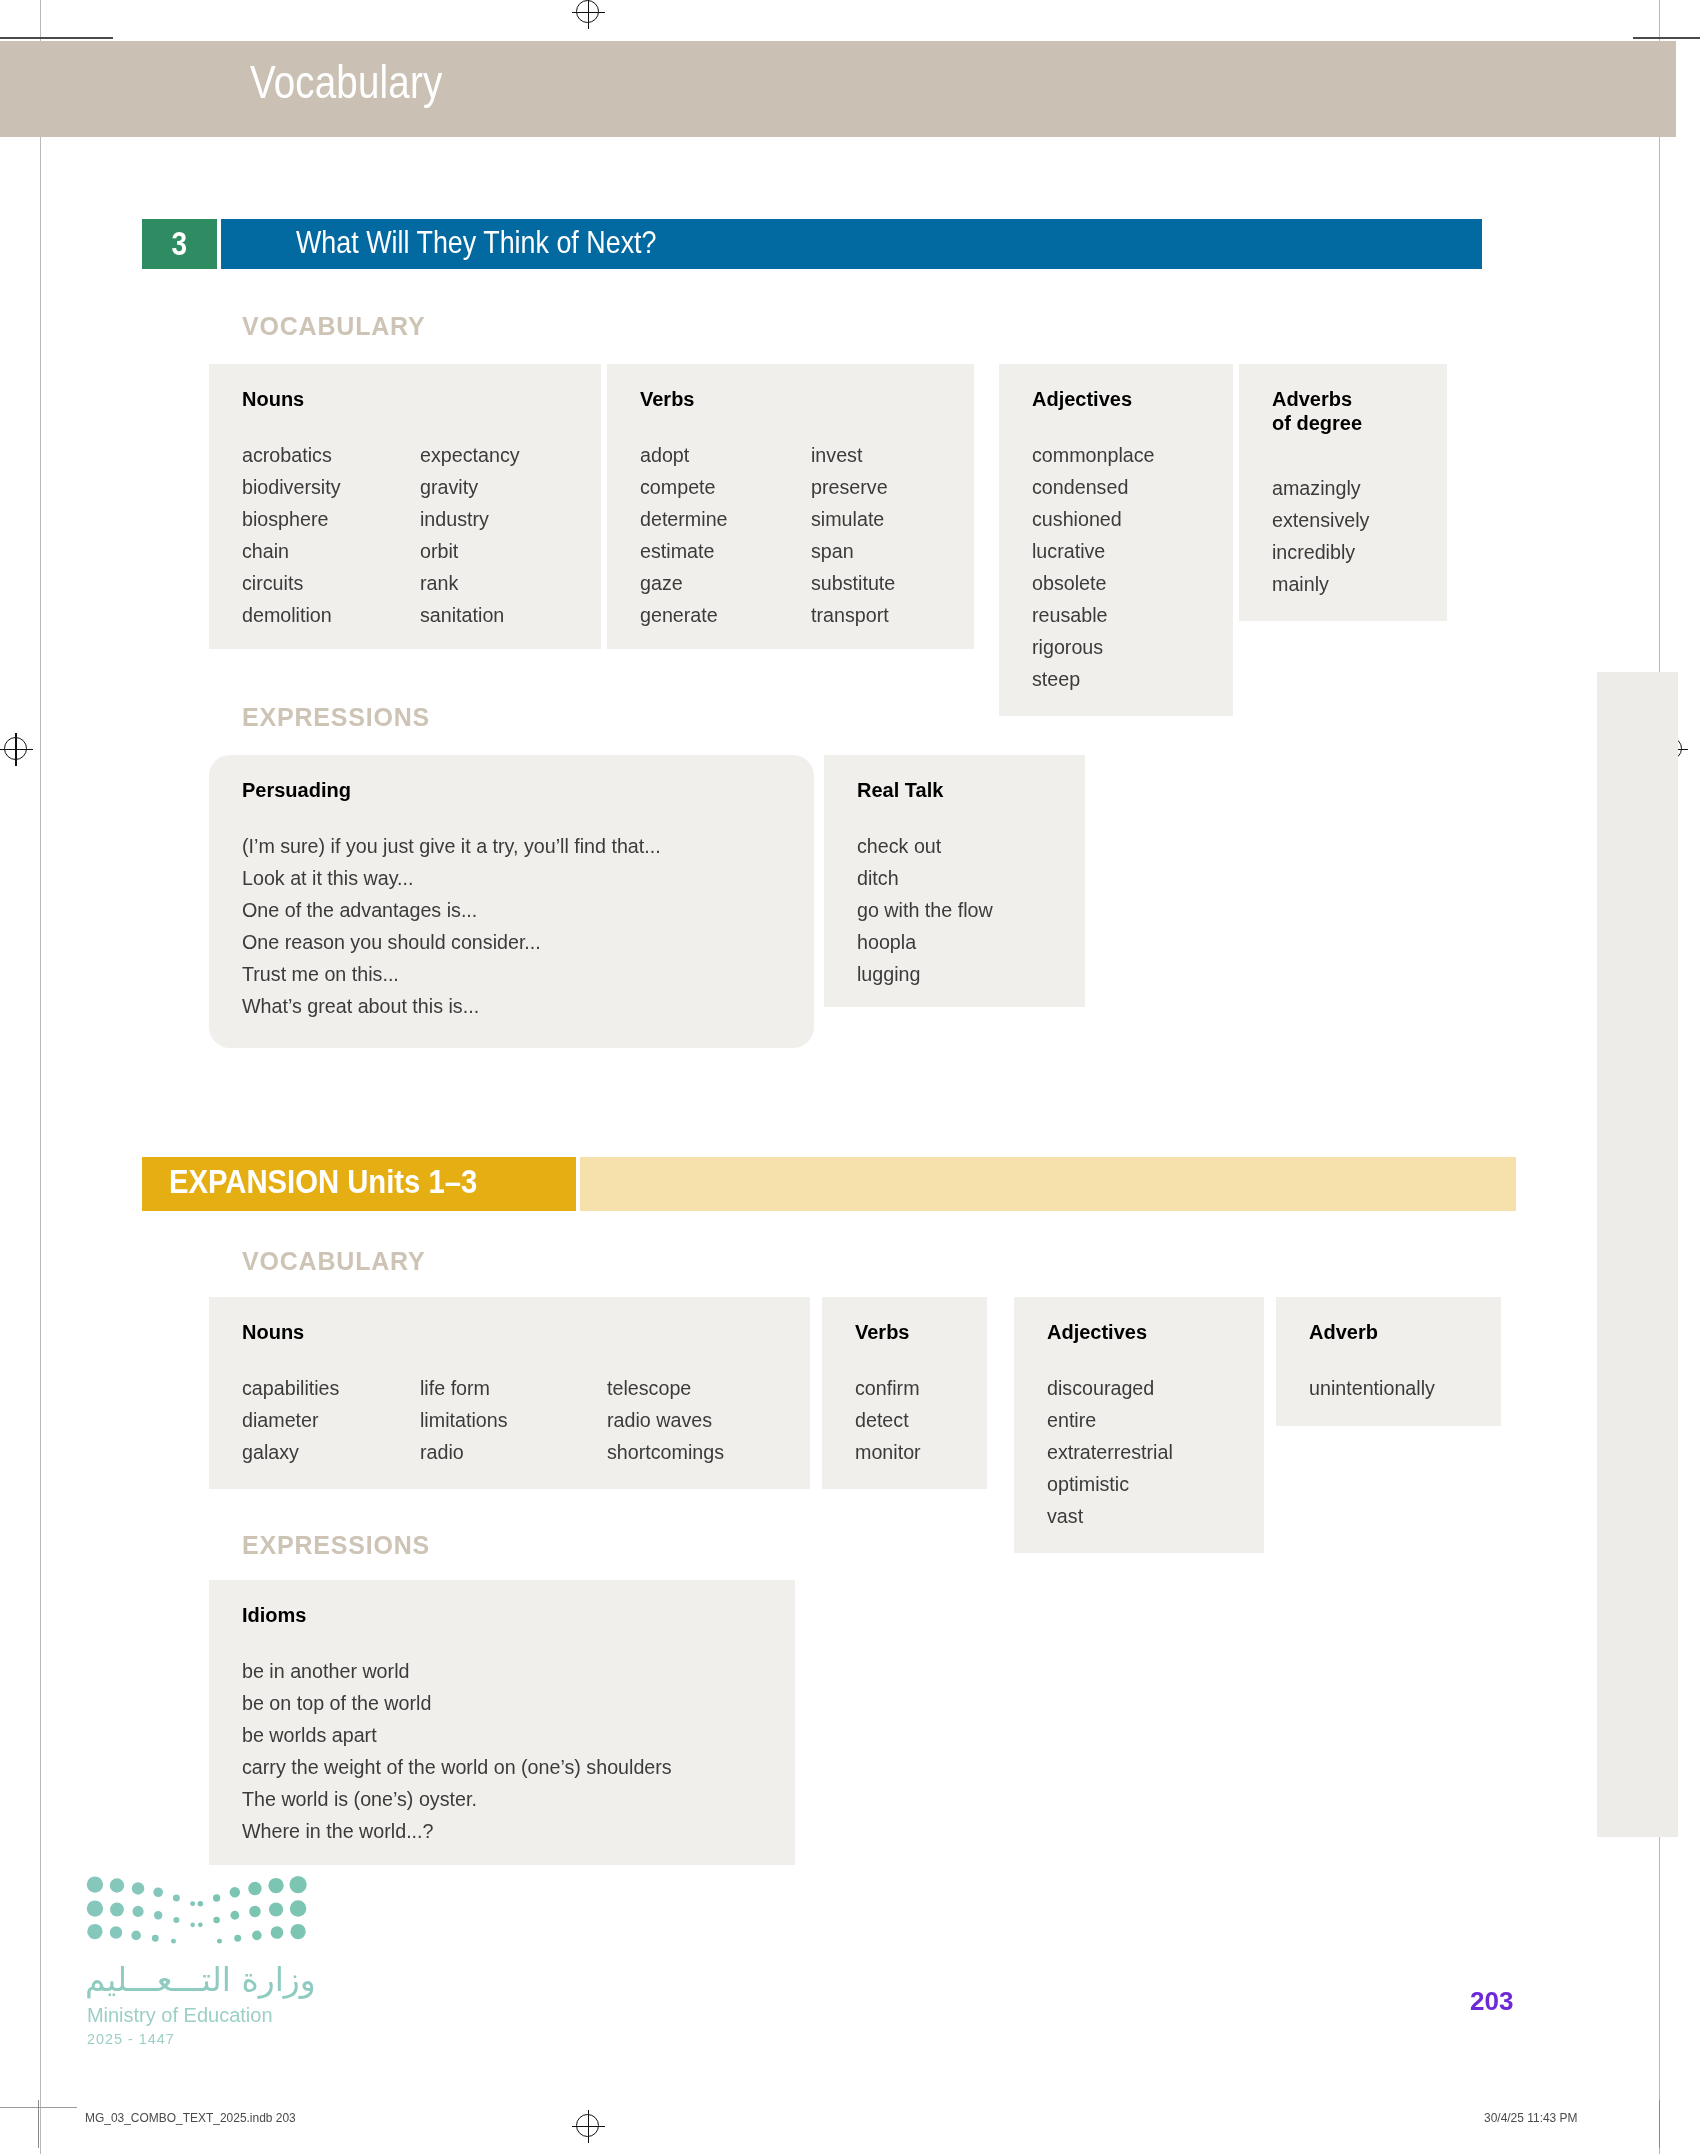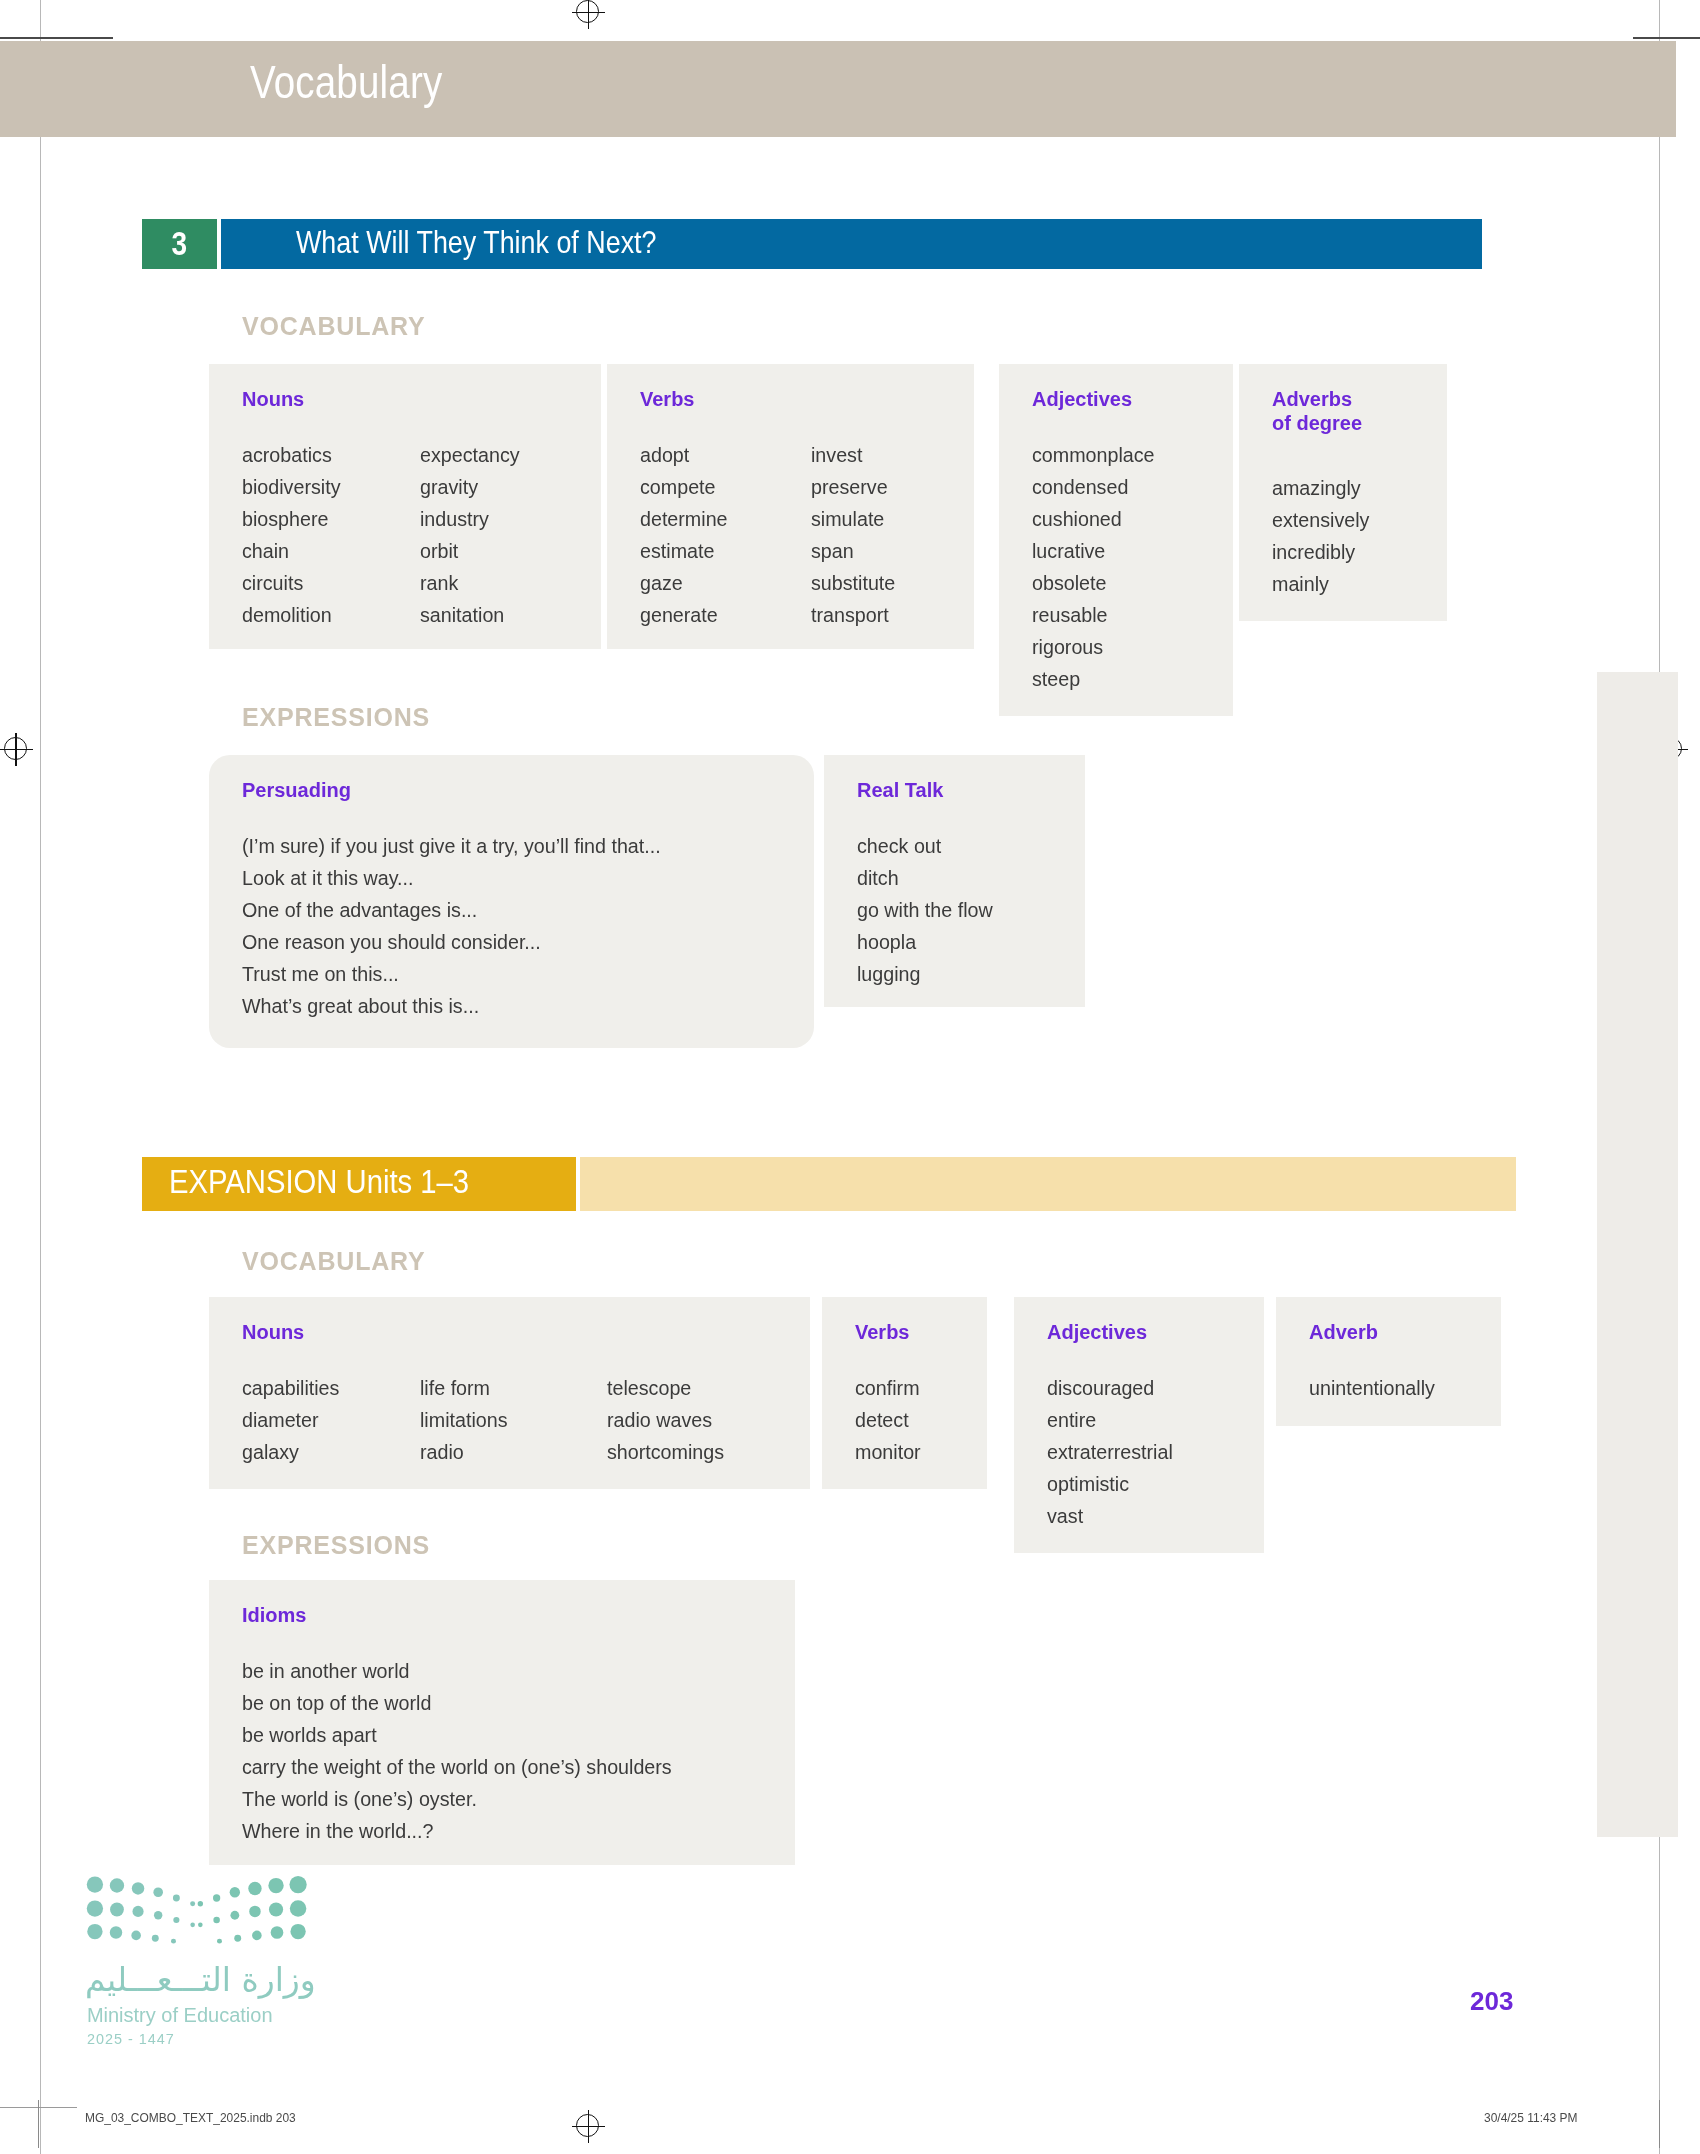--- a/index.html
+++ b/index.html
@@ -58,28 +58,28 @@
   }
 
   
   .sec-cap{
     position:absolute;color:#cdc4b5;font-size:25px;font-weight:700;letter-spacing:0.8px;
   }
 
   
   .vbox{position:absolute;background:#f0efeb;box-sizing:border-box;}
   .vbox .hd{
-    position:absolute;left:33px;top:23px;font-size:20px;font-weight:700;color:#6d28d9;line-height:1.22;
+    position:absolute;left:33px;top:23px;font-size:20px;font-weight:700;color:#000000;line-height:1.22;
     white-space:pre-line;
   }
   .col{position:absolute;font-size:19.7px;line-height:32px;color:#3b3b3b;white-space:pre-line;}
 
   
   .exp-bar{position:absolute;left:142px;top:1157px;width:1374px;height:54px;}
-  .exp-left{position:absolute;left:0;top:0;width:434px;height:54px;background:#e5ae12;}
+  .exp-left{position:absolute;left:0;top:0;width:434px;height:54px;background:#e5ae12;font-weight:bold;}
   .exp-left .txt{
     position:absolute;left:27px;top:4.8px;font-size:34px;color:#fff;white-space:nowrap;
     transform:scaleX(.86);transform-origin:left top;
   }
   .exp-right{position:absolute;left:438px;top:0;right:0;height:54px;background:#f6e0ab;}
 
   
   .side-tab{position:absolute;left:1597px;top:672px;width:81px;height:1165px;background:#eeece8;}
 
   

